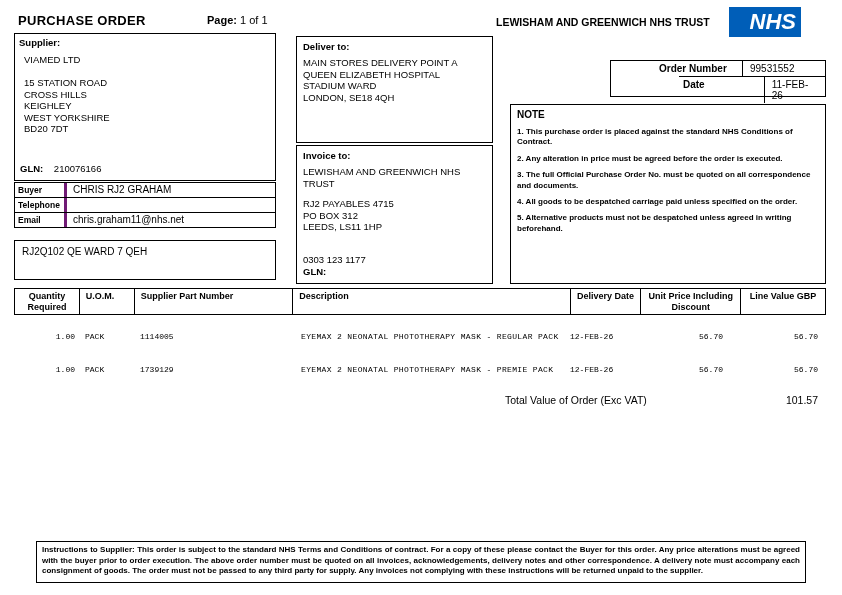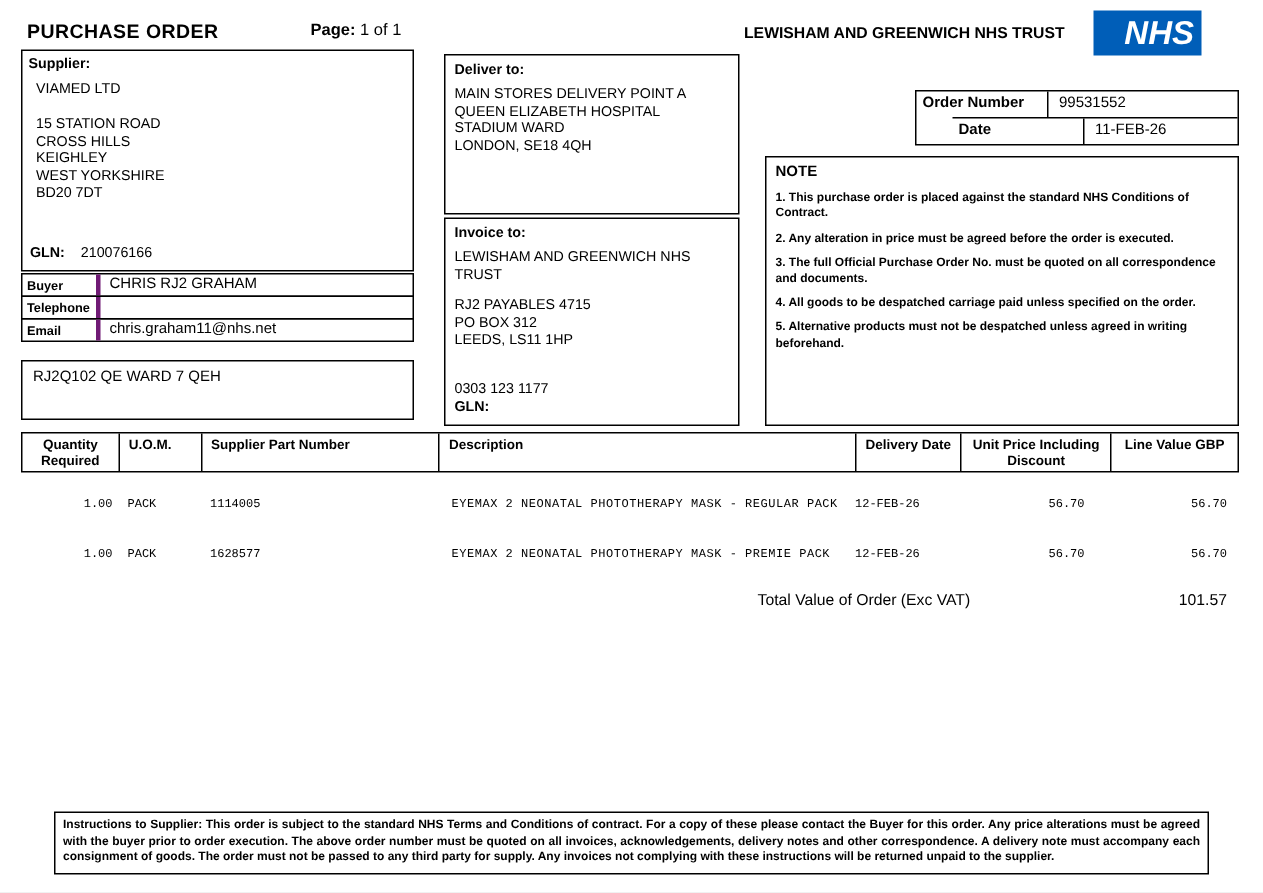--- a/index.html
+++ b/index.html
@@ -38,21 +38,21 @@
 
   
   .deliver-box { left:296px; top:36px; width:197px; height:107px; padding:4px 6px; font-size:9.5px; }
   .deliver-box .hdr, .invoice-box .hdr { font-weight:bold; font-size:9.5px; margin-bottom:5px; }
   .addr-lines div { line-height:11.5px; }
   .invoice-box { left:296px; top:145px; width:197px; height:139px; padding:4px 6px; font-size:9.5px; }
   .invoice-phone { position:absolute; left:6px; bottom:18px; font-size:9.5px; }
   .invoice-gln   { position:absolute; left:6px; bottom:6px;  font-size:9.5px; font-weight:bold; }
 
   
-  .order-table { left:610px; top:60px; width:216px; height:37px; display:flex; flex-direction:column; }
+  .order-table { left:610px; top:60px; width:216px; height:37px; display:flex; flex-direction:column;padding-left:44px; }
   .order-row { display:flex; flex:1; }
   .order-row + .order-row { border-top:1px solid #000;margin-left:24px; }
   .order-row .ol { width:88px; border-right:1px solid #000; font-weight:bold; font-size:10px; padding:2px 4px; }
   .order-row .ov { padding:2px 7px; font-size:10px; }
 
   
   .note-box { left:510px; top:104px; width:316px; height:180px; padding:4px 6px; }
   .note-title { font-weight:bold; font-size:10px; margin-bottom:7px; }
   .note-item { font-size:8px; font-weight:bold; line-height:1.3; margin-bottom:6px; }
 
@@ -192,21 +192,21 @@
     <div class="uom">PACK</div>
     <div class="part">1114005</div>
     <div class="desc">EYEMAX 2 NEONATAL PHOTOTHERAPY MASK - REGULAR PACK</div>
     <div class="date">12-FEB-26</div>
     <div class="unit">56.70</div>
     <div class="lval">56.70</div>
   </div>
   <div class="item-row" style="top:365px;">
     <div class="qty">1.00</div>
     <div class="uom">PACK</div>
-    <div class="part">1628577</div>
+    <div class="part">1739129</div>
     <div class="desc">EYEMAX 2 NEONATAL PHOTOTHERAPY MASK - PREMIE PACK</div>
     <div class="date">12-FEB-26</div>
     <div class="unit">56.70</div>
     <div class="lval">56.70</div>
   </div>
 
   <div class="abs total-label">Total Value of Order (Exc VAT)</div>
   <div class="abs total-value">101.57</div>
 
   <div class="box footer-box">

